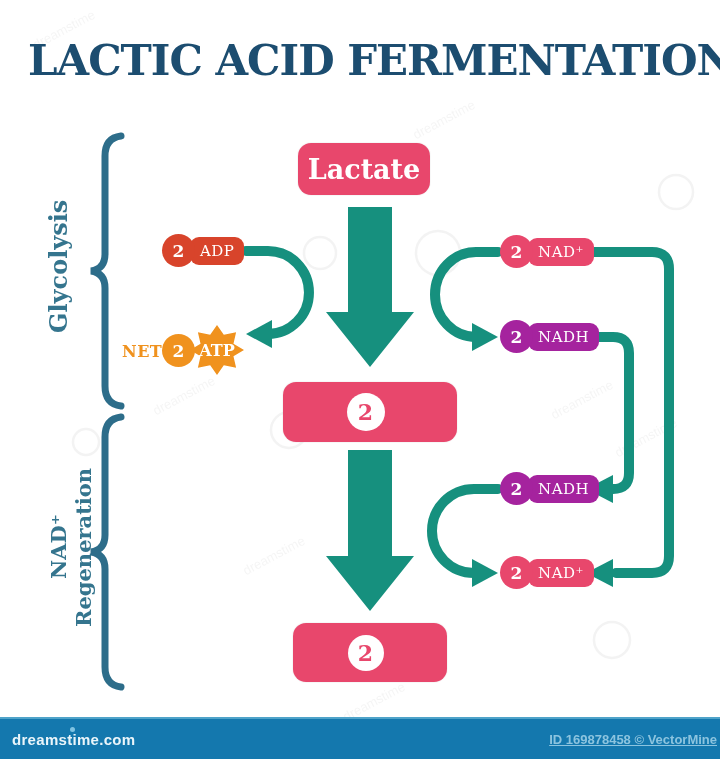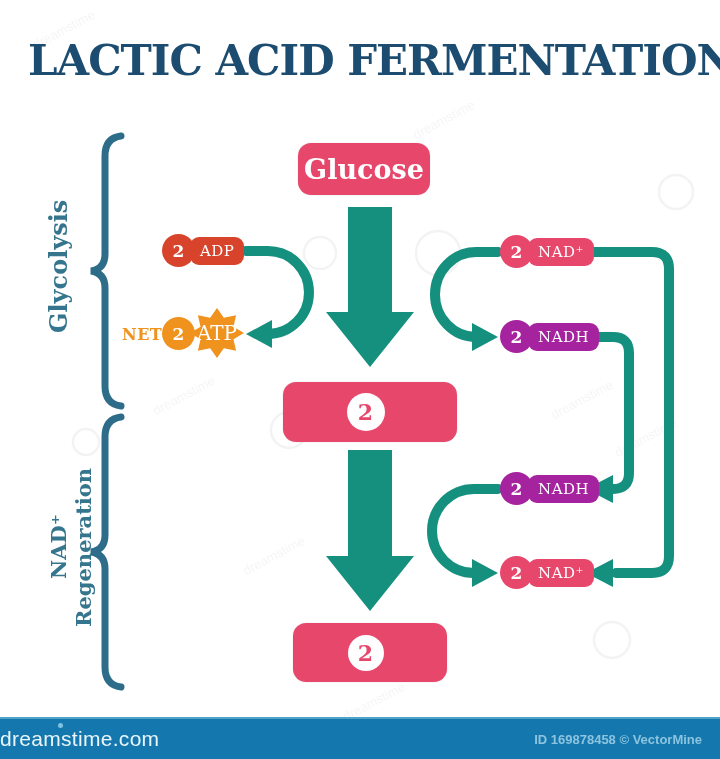--- a/index.html
+++ b/index.html
@@ -45,62 +45,62 @@
   }
   .badge .pill{
     height:28px; border-radius:9px; color:#fff; font-weight:normal; font-size:15px;
     letter-spacing:0.5px; display:flex; align-items:center; padding:0 10px;
     margin-left:-5px; z-index:1;
   }
   .badge.pink .num,.badge.pink .pill{ background:var(--pink); }
   .badge.purple .num,.badge.purple .pill{ background:var(--purple); }
   .badge.red .num,.badge.red .pill{ background:var(--red); }
   
-  .atp-group{ position:absolute; left:122px; top:307px; width:150px; height:52px; }
+  .atp-group{ position:absolute; left:122px; top:324px; width:150px; height:52px; }
   .net-label{
     position:absolute; left:0; top:18px; color:var(--orange);
     font-weight:bold; font-size:16px; letter-spacing:0.5px;
   }
   .atp-num{
     position:absolute; left:40px; top:10px; width:33px; height:33px; border-radius:50%;
     background:var(--orange); color:#fff; font-weight:bold; font-size:17px;
     display:flex; align-items:center; justify-content:center; z-index:2;
   }
   .atp-star{
     position:absolute; left:68px; top:1px; width:54px; height:50px; background:var(--orange);
     clip-path:polygon(100% 50%,80.5% 62.6%,85.4% 85.4%,62.6% 80.5%,50% 100%,37.4% 80.5%,
       14.6% 85.4%,19.5% 62.6%,0% 50%,19.5% 37.4%,14.6% 14.6%,37.4% 19.5%,
       50% 0%,62.6% 19.5%,85.4% 14.6%,80.5% 37.4%);
   }
   .atp-label{
     position:absolute; left:68px; top:1px; width:54px; height:50px; display:flex;
-    align-items:center; justify-content:center; color:#fff; font-weight:normal; font-size:20px;
+    align-items:center; justify-content:center; color:#fff; font-weight:bold; font-size:16px;
   }
   
   .wm-text{
     position:absolute; color:#777; opacity:0.07; font-size:13px;
     font-family:"Liberation Sans",sans-serif; transform:rotate(-28deg); white-space:nowrap;
   }
   
   .footer{
     position:absolute; left:0; bottom:0; width:720px; height:40px;
     background:var(--footer-bg); border-top:2px solid #4fa3c9;
     display:flex; align-items:center; justify-content:space-between;
     font-family:"Liberation Sans",sans-serif;
   }
   .footer .site{
-    position:relative; color:var(--footer-text);
-    font-size:21px; font-weight:normal; letter-spacing:0.3px;
+    position:relative; margin-left:12px; color:var(--footer-text);
+    font-size:15px; font-weight:bold; letter-spacing:0.3px;
   }
   .footer .site .tdot{
     position:absolute; left:58px; top:-4px; width:5px; height:5px; border-radius:50%;
     background:#7fc3e2;
   }
   .footer .credit{
-    margin-right:18px; color:var(--footer-id); font-size:13px; font-weight:bold;
+    margin-right:3px; color:var(--footer-id); font-size:13px; font-weight:bold;text-decoration:underline;
   }
 </style>
 </head>
 <body>
 
 <div class="stage">
 
   <div class="wm-text" style="left:30px;top:22px;">dreamstime</div>
   <div class="wm-text" style="left:410px;top:112px;">dreamstime</div>
   <div class="wm-text" style="left:150px;top:388px;">dreamstime</div>
@@ -139,21 +139,21 @@
     <path class="connector" d="M 498 489 H 474 A 42 42 0 0 0 474 573 H 471"></path>
     <polygon class="arrow-fill" points="498,573 472,559 472,587"></polygon>
   </svg>
 
   <div class="title">LACTIC ACID FERMENTATION</div>
 
   <div class="vlabel glyc">Glycolysis</div>
   <div class="vlabel nadr">NAD⁺ Regeneration</div>
 
   <div class="box" style="left:298px;top:143px;width:132px;height:52px;">
-    <span class="bigtext">Glucose</span>
+    <span class="bigtext">Lactate</span>
   </div>
 
   <div class="box" style="left:283px;top:382px;width:174px;height:60px;">
     <span class="count-bubble">2</span>
   </div>
 
   <div class="box" style="left:293px;top:623px;width:154px;height:59px;">
     <span class="count-bubble" style="width:36px;height:36px;">2</span>
   </div>
 

